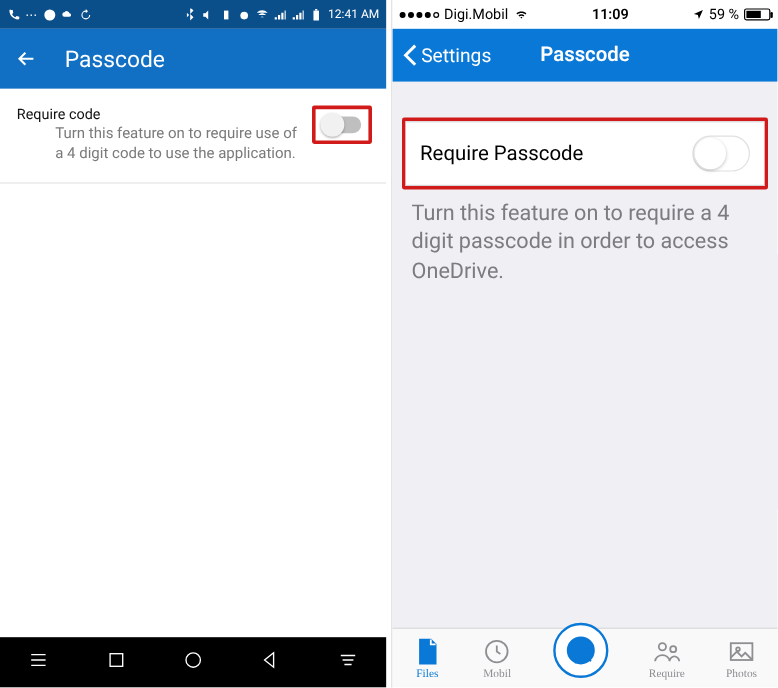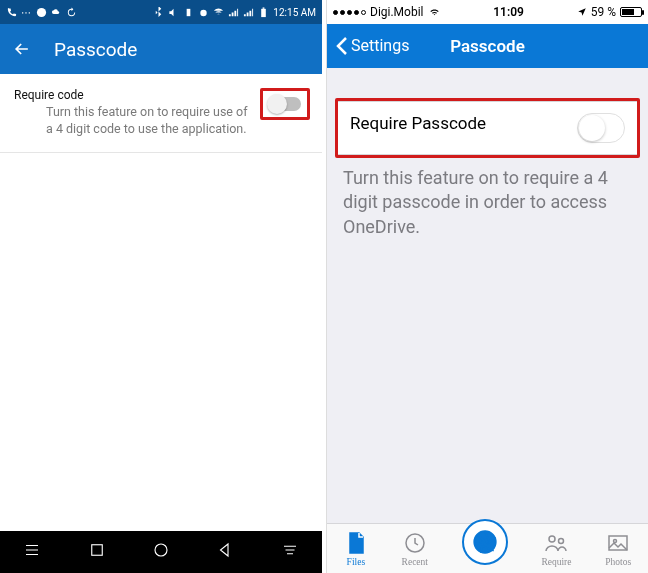--- a/index.html
+++ b/index.html
@@ -105,21 +105,21 @@
   .i-status .center { font-weight:600; }
   .i-header {
     height: 44px;
     background:#0a78d6;
     color:#fff;
     display:flex;
     align-items:center;
     padding:0 8px;
     position:relative;
   }
-  .i-header .backbtn { display:flex; font-size:16px; gap:2px; }
+  .i-header .backbtn { display:flex; align-items:center; font-size:16px; gap:2px; }
   .i-header .title {
     position:absolute;
     left:0; right:0;
     text-align:center;
     font-size:17px;
     font-weight:600;
     pointer-events:none;
   }
   .i-body { background:#efeff4; height: calc(573px - 20px - 44px - 50px); }
   .i-spacer { height:30px; }
@@ -127,21 +127,21 @@
     margin: 0 8px;
     border:3px solid #d11b1b;
     border-radius:2px;
     padding:0;
   }
   .i-row {
     background:#fff;
     border-top:1px solid #d6d6d9;
     border-bottom:1px solid #d6d6d9;
     display:flex;
-    align-items:flex-start;
+    align-items:center;
     padding:11px 12px;
   }
   .i-row .label { flex:1; font-size:17px; color:#000; }
   .i-toggle {
     width:48px; height:30px;
     border-radius:15px;
     background:#fff;
     border:1.5px solid #e0e0e0;
     position:relative;
   }
@@ -232,21 +232,21 @@
       <svg viewBox="0 0 24 24">
           <path d="M2 20h4v-4H2zM8 20h4v-8H8zM14 20h4V8h-4zM20 20h2V4h-2z"></path>
         </svg>
       <svg viewBox="0 0 24 24">
           <path d="M2 20h4v-4H2zM8 20h4v-8H8zM14 20h4V8h-4zM20 20h2V4h-2z"></path>
         </svg>
       <svg viewBox="0 0 24 24">
           <rect x="7" y="4" width="10" height="18"></rect>
           <rect x="10" y="1" width="4" height="3"></rect>
         </svg>
-      <span>12:15 AM</span>
+      <span>12:41 AM</span>
     </div>
   </div>
 
   <div class="a-header">
     <svg class="back-arrow" viewBox="0 0 24 24" fill="none" stroke="#fff" stroke-width="2">
         <path d="M19 12H5M11 6l-6 6 6 6"></path>
       </svg>
     <span>Passcode</span>
   </div>
 
@@ -345,21 +345,21 @@
           <path d="M6 2h9l4 4v16H6z" fill="#0a78d6" stroke="#0a78d6"></path>
           <path d="M15 2v4h4" stroke="#fff" fill="none"></path>
         </svg>
       <span>Files</span>
     </div>
     <div class="i-tab">
       <svg class="ic" viewBox="0 0 24 24">
           <circle cx="12" cy="12" r="9"></circle>
           <path d="M12 7v5l3 2"></path>
         </svg>
-      <span>Recent</span>
+      <span>Mobil</span>
     </div>
     <div class="i-tab center">
       <div class="circ">
         <svg width="26" height="26" viewBox="0 0 24 24" fill="none" stroke="#0a78d6" stroke-width="1.5">
             <circle cx="12" cy="12" r="10"></circle>
             <path d="M12 2l4 10M22 8l-8 6M20 20l-10-4M8 22l2-10M2 14l10-2M5 5l7 7"></path>
           </svg>
       </div>
     </div>
     <div class="i-tab">

